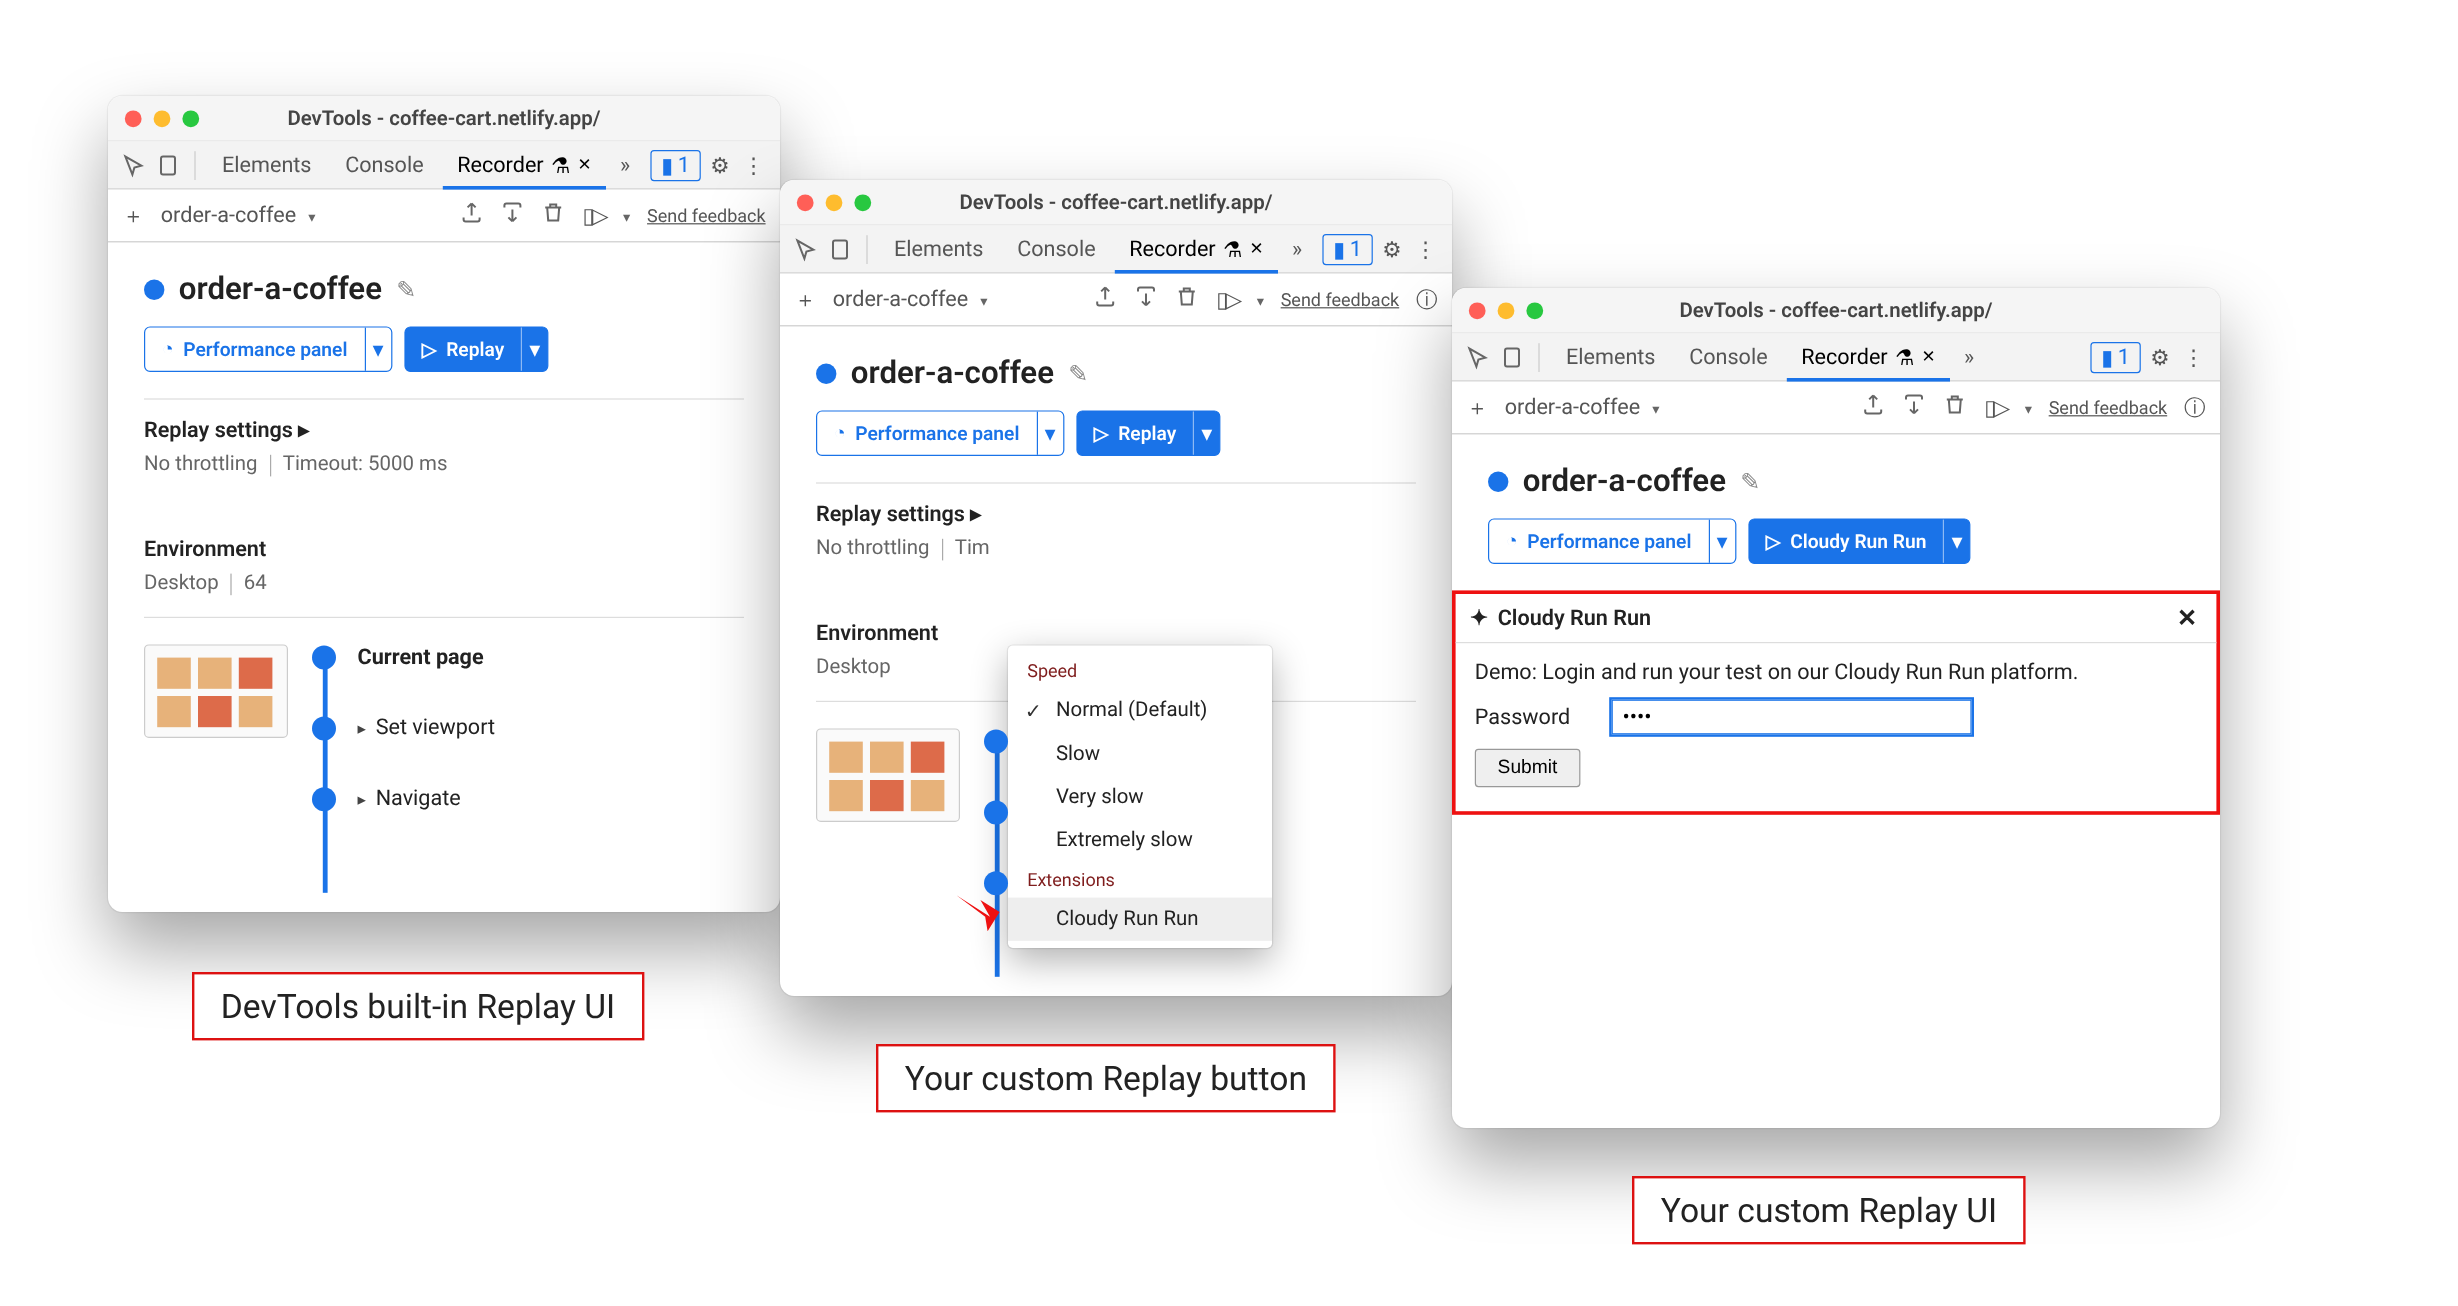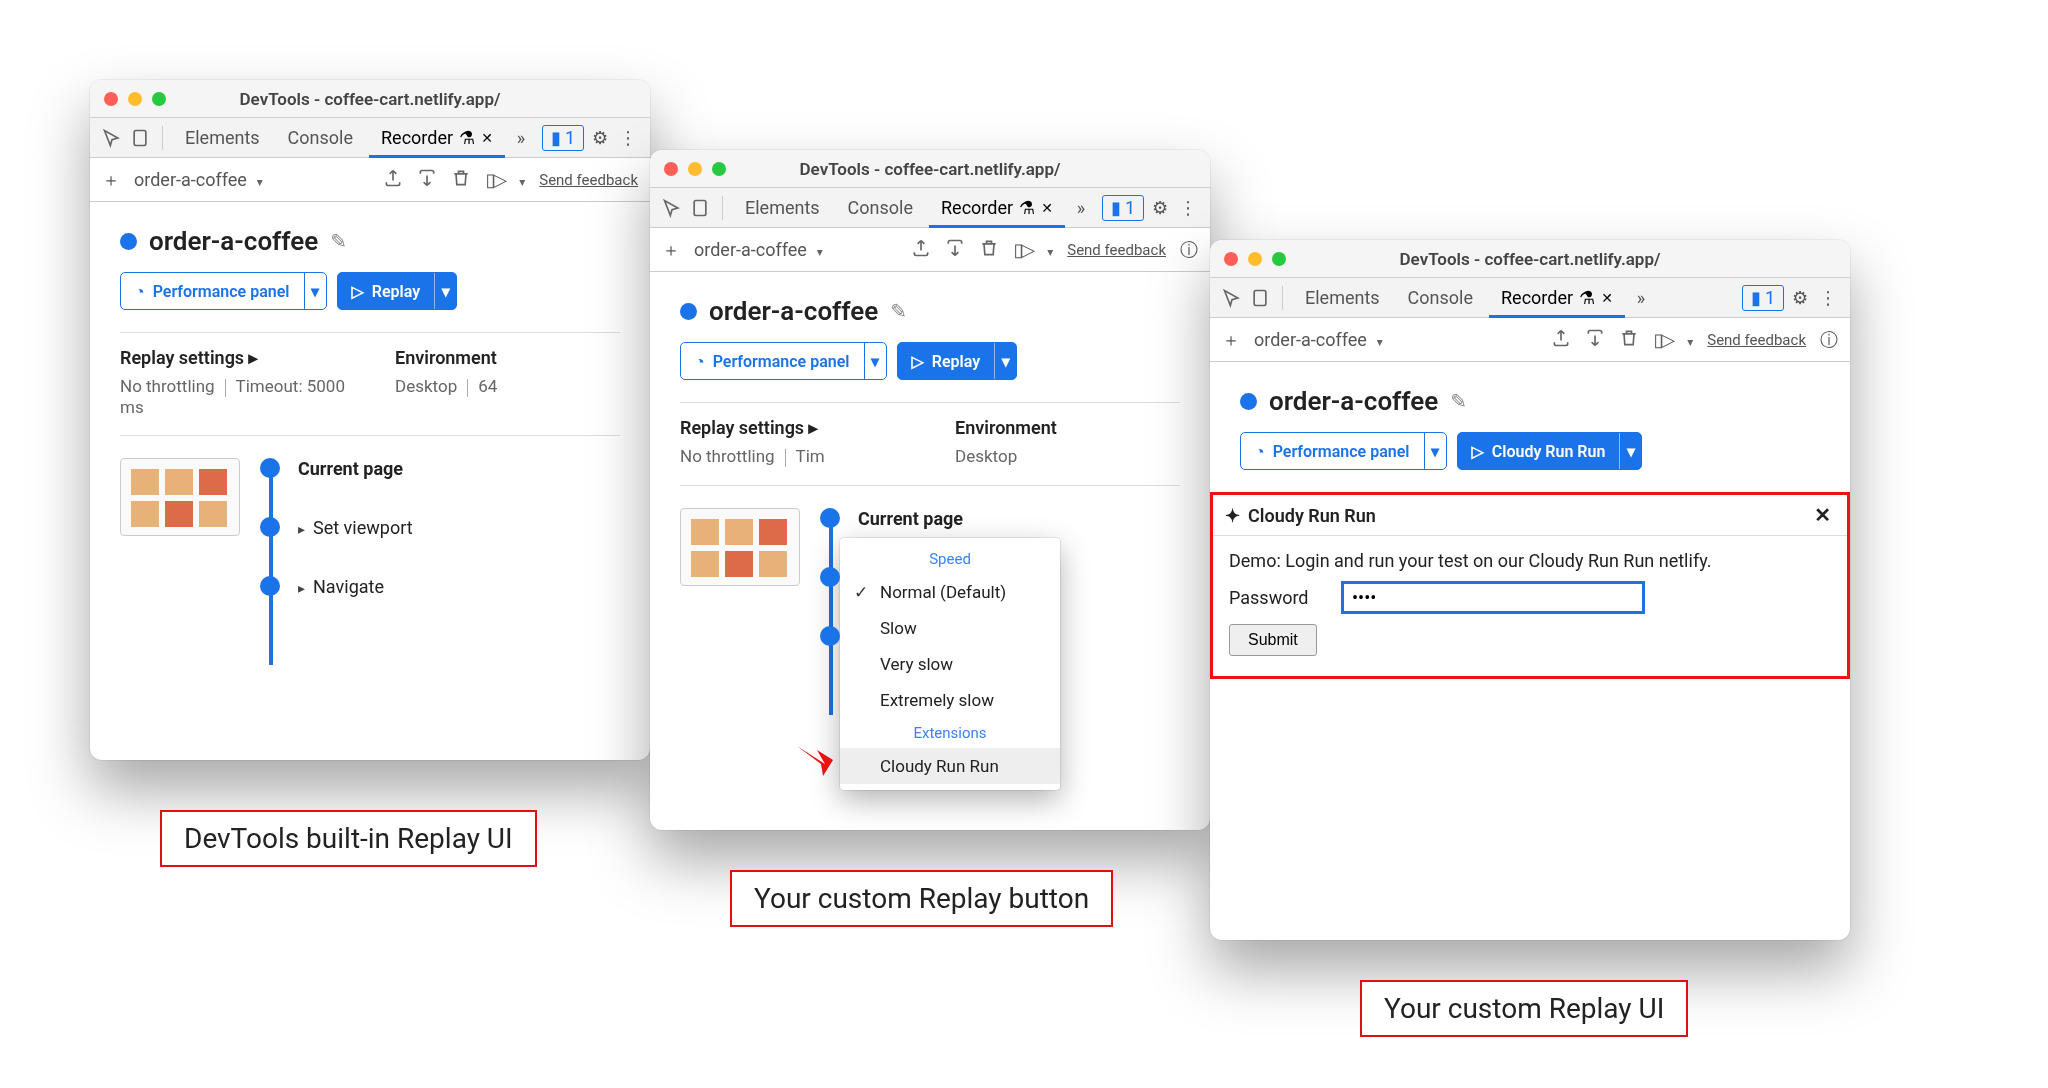--- a/index.html
+++ b/index.html
@@ -53,21 +53,21 @@
   .btnrow { display:flex; gap:10px; margin-bottom:22px; }
   .btn {
     height:38px; display:inline-flex; align-items:center; gap:8px;
     padding:0 14px; border-radius:5px; font-size:16px; font-weight:600;
   }
   .btn.ghost { border:1px solid #1a73e8; color:#1a73e8; background:#fff; }
   .btn.primary { background:#1a73e8; color:#fff; border:1px solid #1a73e8; }
   .btn .caret { width:22px; border-left:1px solid rgba(255,255,255,.5); height:100%;
     display:inline-flex;align-items:center;justify-content:center;margin-right:-14px;margin-left:6px;}
   .btn.ghost .caret { border-left:1px solid #1a73e8; }
-  .splitrow { display:flex; gap:50px; border-top:1px solid #ddd; border-bottom:1px solid #ddd; padding:14px 0 18px; }
+  .splitrow { display:flex; gap:50px; border-top:1px solid #ddd; border-bottom:1px solid #ddd; padding:14px 0 18px;flex-direction:column; }
   .col { flex:1; }
   .colhdr { font-weight:600; margin-bottom:8px; }
   .muted { color:#666; font-size:17px; }
   .vbar { display:inline-block; width:1px; height:18px; background:#aaa; margin:0 10px; vertical-align:middle; }
   
   .timeline { display:flex; gap:14px; margin-top:22px; }
   .thumb {
     width:120px; height:78px; border:1px solid #ccc; border-radius:4px;
     background:
       linear-gradient(#e7b27a,#e7b27a) 10px 10px/28px 26px no-repeat,
@@ -87,21 +87,21 @@
   .node { width:20px; height:20px; border-radius:50%; background:#1a73e8; z-index:1; }
   .steptxt { font-size:18px; }
   .step.first .steptxt { font-weight:700; }
   .tri::before{content:"▸";color:#444;margin-right:8px;font-size:14px}
   
   .menu {
     position:absolute; background:#fff; width:220px;
     box-shadow:0 10px 30px rgba(0,0,0,.3),0 0 0 1px rgba(0,0,0,.08);
     border-radius:4px; padding:6px 0; font-size:17px;
   }
-  .menu .mlabel { color:#3b82f6; padding:6px 16px; font-size:15px;text-align:center; }
+  .menu .mlabel { color:#7f1d1d; padding:6px 16px; font-size:15px; }
   .menu .mitem { padding:8px 16px 8px 40px; position:relative; }
   .menu .mitem.check::before{content:"✓";position:absolute;left:14px;color:#333}
   .menu .mitem.hover { background:#eee; }
   
   .bigarrow {
     position:absolute; width:40px; height:40px; transform:rotate(0deg);
   }
   .bigarrow svg{width:100%;height:100%}
   
   .redbox { border:3px solid #e11; padding:0; }
@@ -426,21 +426,21 @@
     </div>
   </div>
 
   <div class="redbox" style="margin:0 0 0 0;">
     <div class="cloudy-title">
       <span>✦</span>
       <span>Cloudy Run Run</span>
       <span class="x">✕</span>
     </div>
     <div class="cloudy-body">
-      <div>Demo: Login and run your test on our Cloudy Run Run netlify.</div>
+      <div>Demo: Login and run your test on our Cloudy Run Run platform.</div>
       <div class="form-row">
         <label>Password</label>
         <input style="outline: rgb(26, 115, 232) solid 2px; border-color: rgb(26, 115, 232);" value="••••">
       </div>
       <button class="submitbtn">Submit</button>
     </div>
   </div>
 </div>
 
 <div class="caption" style="left:160px; top:810px;">DevTools built-in Replay UI</div>

